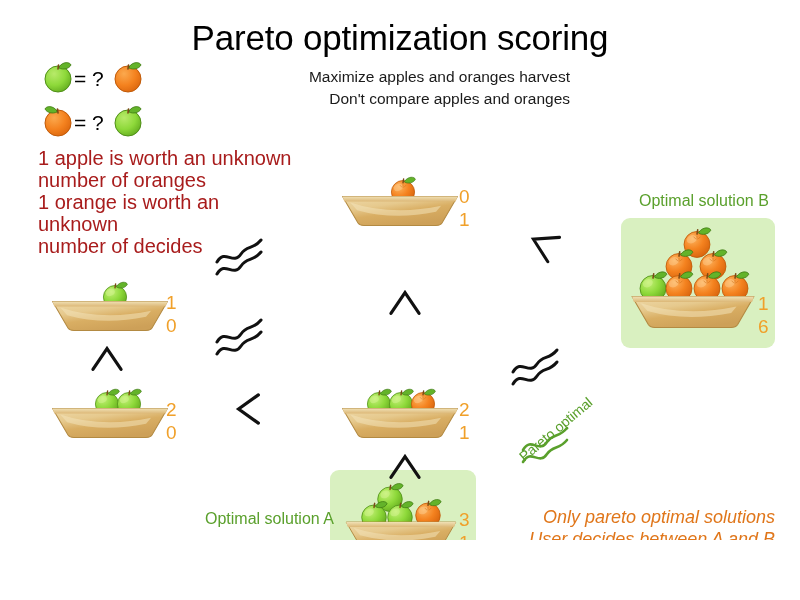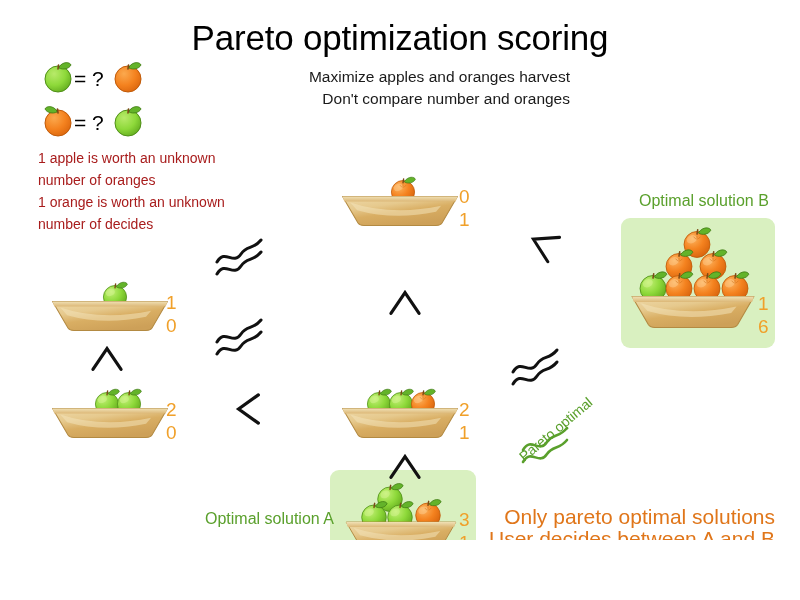--- a/index.html
+++ b/index.html
@@ -45,21 +45,21 @@
   }
   .legend-eq {
     font-size: 21px;
     color: #000;
     margin: 0 4px 0 -4px;
     line-height: 1;
     white-space: nowrap;
   }
   #explain {
     left: 38px; top: 147px; width: 260px;
-    font-size: 14px;
+    font-size: 20px;
     line-height: 22px;
     color: #a81c1c;
   }
 
   
   .highlight-box {
     background: #d9f0c0;
     border-radius: 9px;
   }
   .solution-label {
@@ -75,43 +75,44 @@
     line-height: 23px;
     text-align: left;
     white-space: nowrap;
   }
   .score .s2 { color: #f0a02a; }
 
   
   #note {
     left: 470px; top: 506px; width: 305px;
     text-align: right;
-    font-size: 21px;
+    font-size: 18px;
     line-height: 22px;
     color: #e0761a;
+    font-style: italic;
   }
   .pareto-label {
     color: #5aa02c;
     font-size: 14px;
     white-space: nowrap;
     transform: rotate(-40deg);
     transform-origin: left top;
   }
   .bowl-wrap { position: absolute; }
 </style>
 </head>
 <body>
 
 <div id="canvas">
 
   <div class="abs" id="title">Pareto optimization scoring</div>
 
   <div class="abs" id="subtitle">
     <div>Maximize apples and oranges harvest</div>
-    <div>Don't compare number and oranges</div>
+    <div>Don't compare apples and oranges</div>
   </div>
 
   <div class="abs" id="legend-rows">
 
     <div class="legend-row">
       <span>
         <svg width="40" height="40" viewBox="0 0 40 40">
           <defs>
             <radialGradient id="lgApple1" cx="0.35" cy="0.3" r="0.8">
               <stop offset="0%" stop-color="#b8ea6a"></stop>

